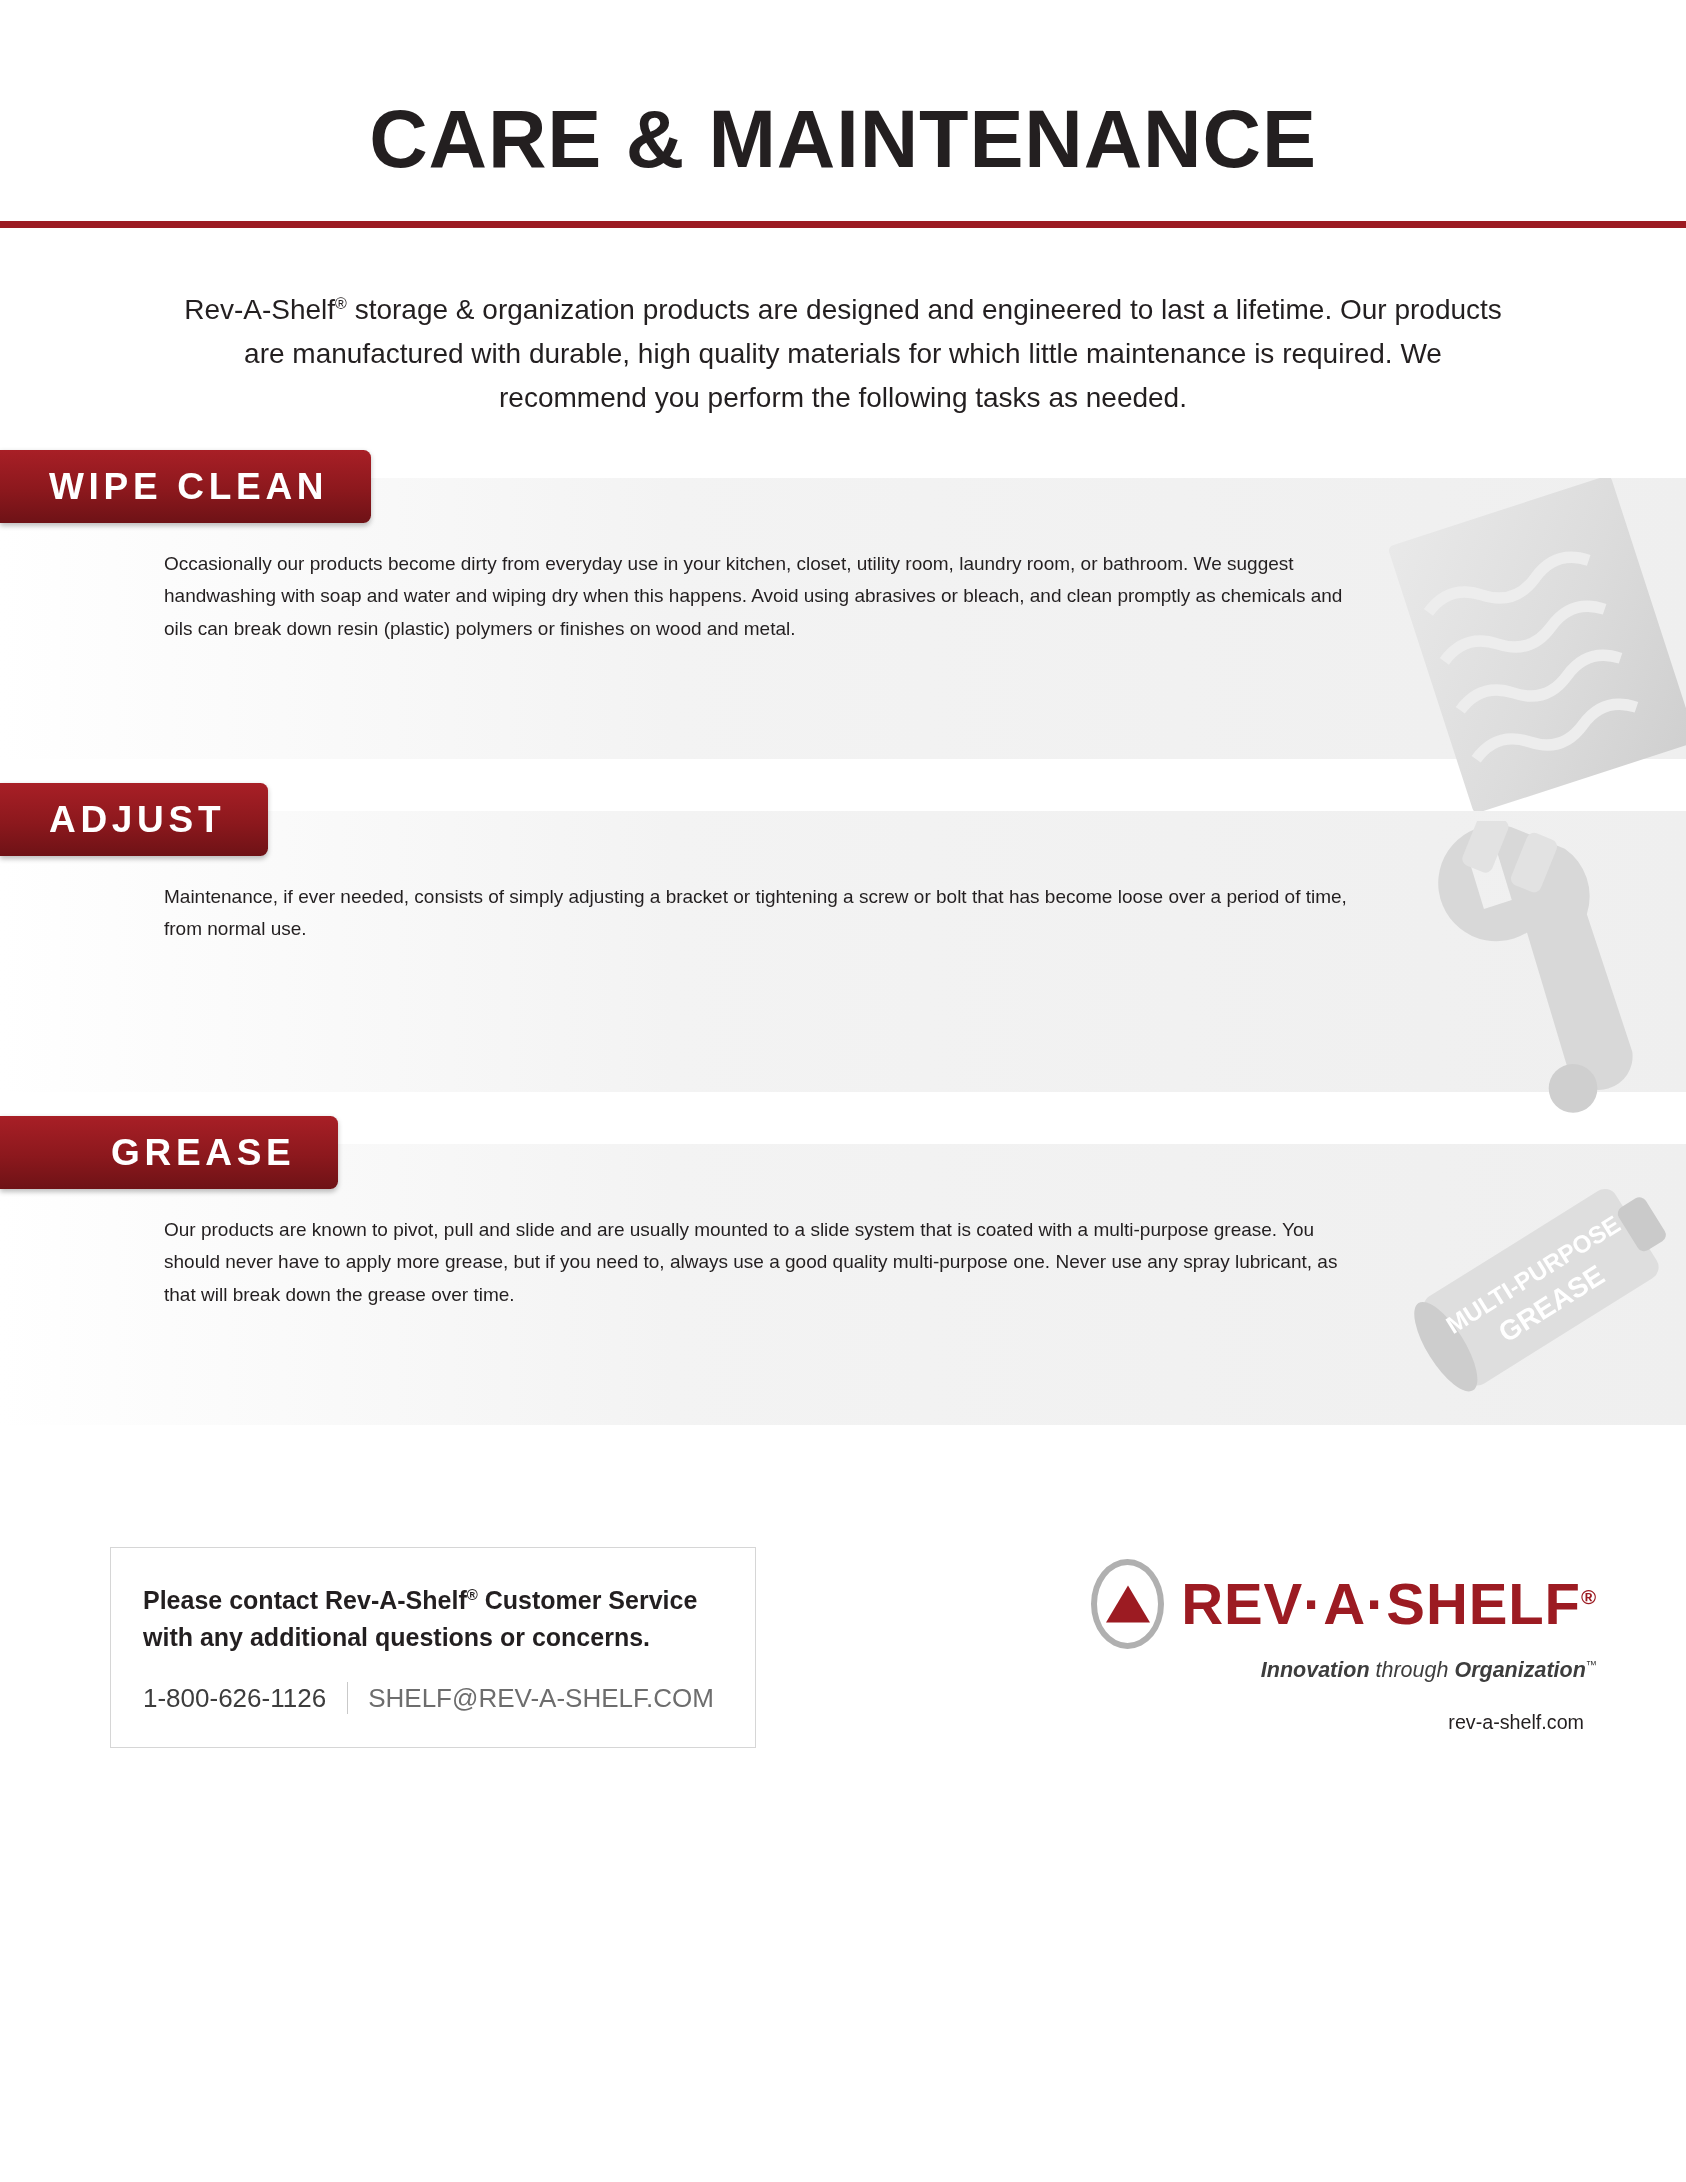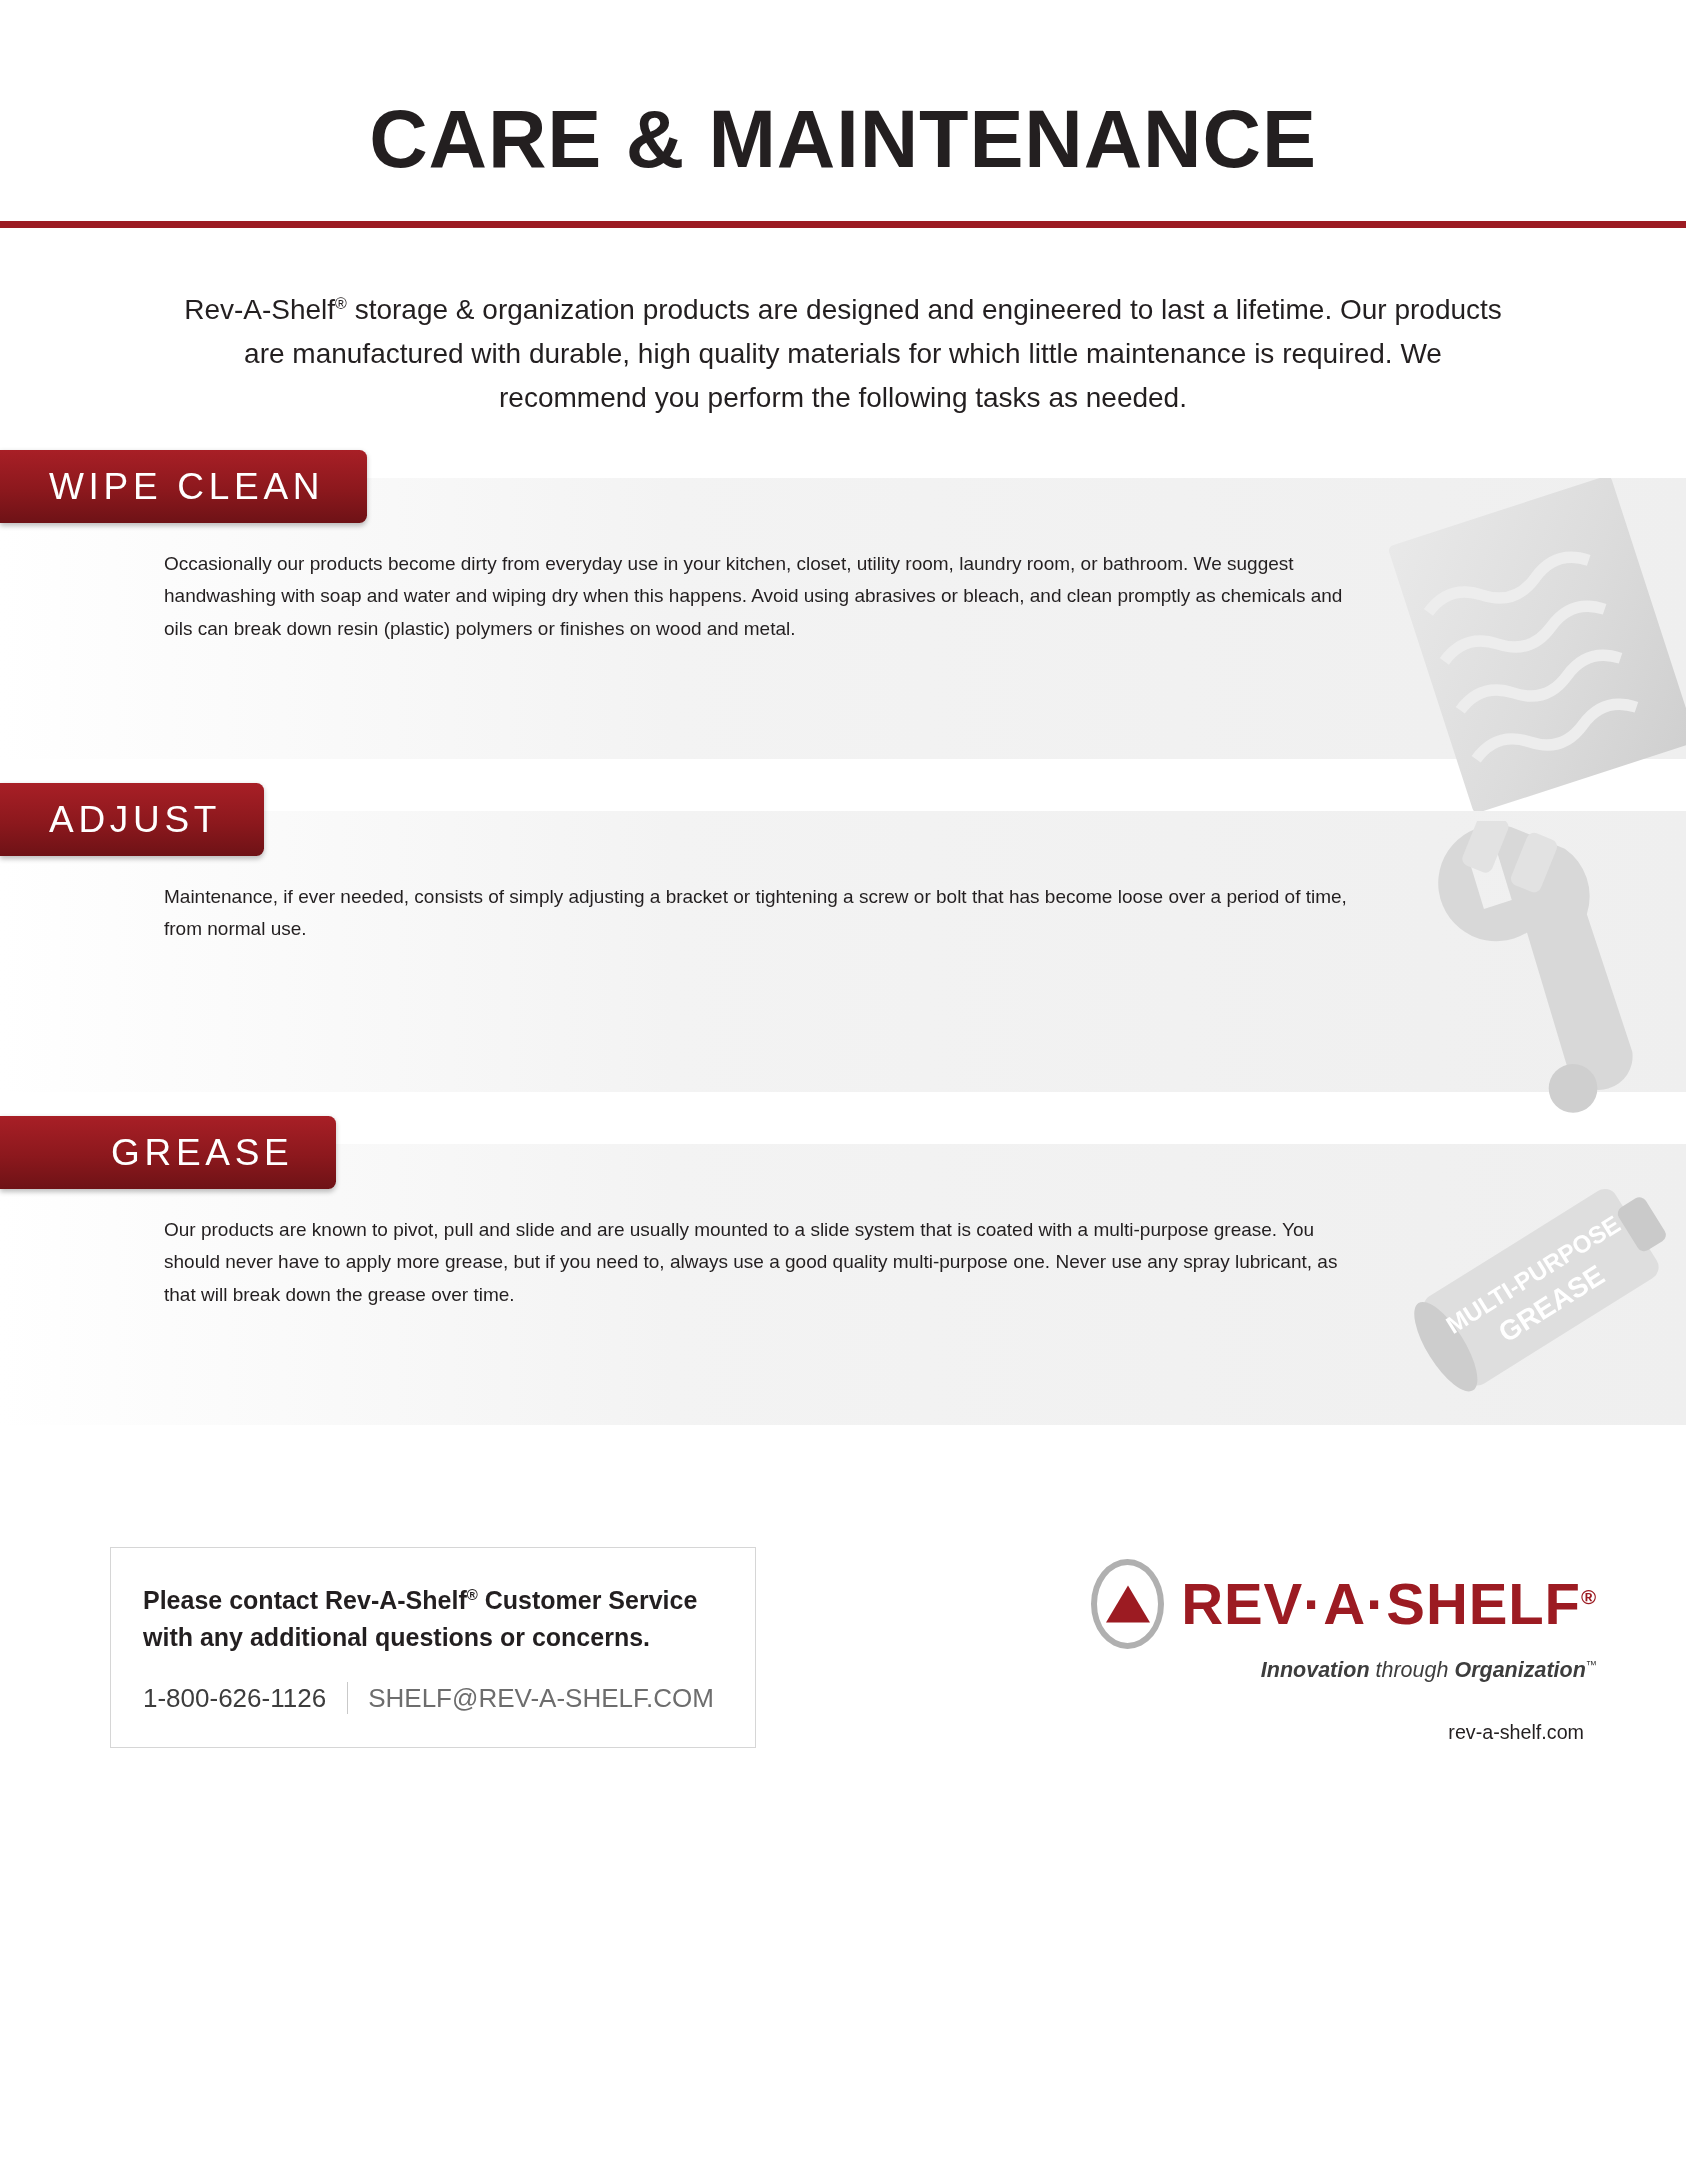--- a/index.html
+++ b/index.html
@@ -70,21 +70,21 @@
 
   .tab {
     position: relative;
     display: inline-block;
     height: 73px;
     line-height: 73px;
     padding: 0 43px 0 49px;
     background: linear-gradient(to bottom, #a81f26 0%, #8c181d 55%, #6e1216 100%);
     color: #ffffff;
     font-size: 37px;
-    font-weight: normal;
+    font-weight: bold;
     letter-spacing: 4.7px;
     border-radius: 0 7.5px 7.5px 0;
     margin-left: 0;
     box-shadow: 0 2.8px 5.6px rgba(0,0,0,0.25);
     top: -28px;
   }
   .tab-wipe { padding-left: 49px; }
   .tab-adjust { }
   .tab-grease { padding-left: 111px; }
 
@@ -212,21 +212,21 @@
     margin-top: 9.4px;
     font-size: 21.5px;
     color: #3d3d3d;
     font-style: italic;
     text-align: right;
   }
   .logo-tagline b { font-weight: bold; font-style: italic; }
   .logo-tagline .through { font-style: italic; font-weight: normal; }
   .logo-tagline sup { font-size: 11.2px; vertical-align: super; font-style: normal; }
   .logo-url {
-    margin-top: 38px;
+    margin-top: 28px;
     font-size: 19.7px;
     color: #231f20;
     text-align: right;
     padding-right: 13px;
   }
 </style>
 </head>
 <body>
 
 <div class="page">

